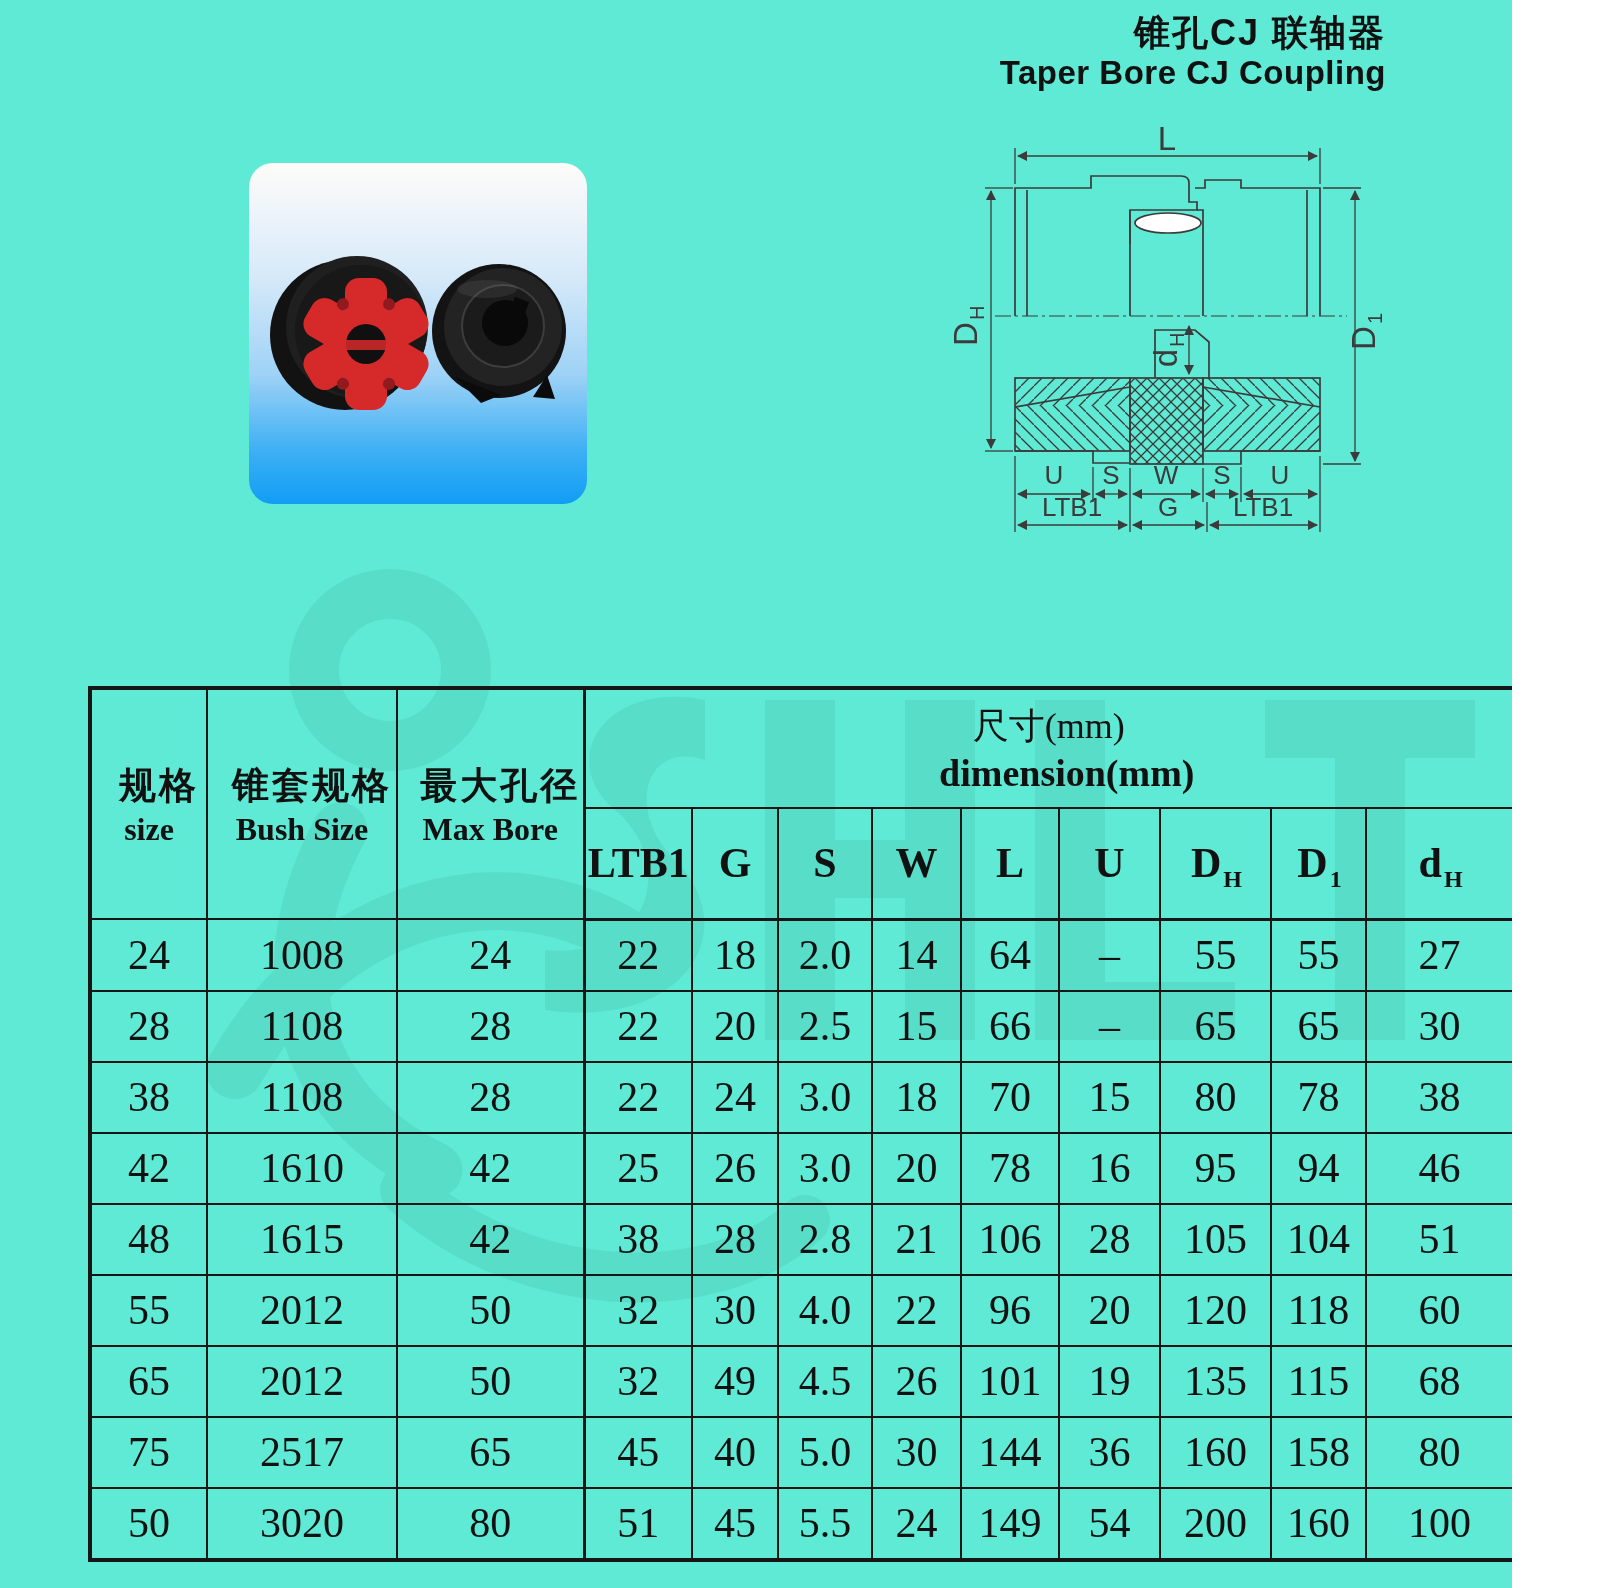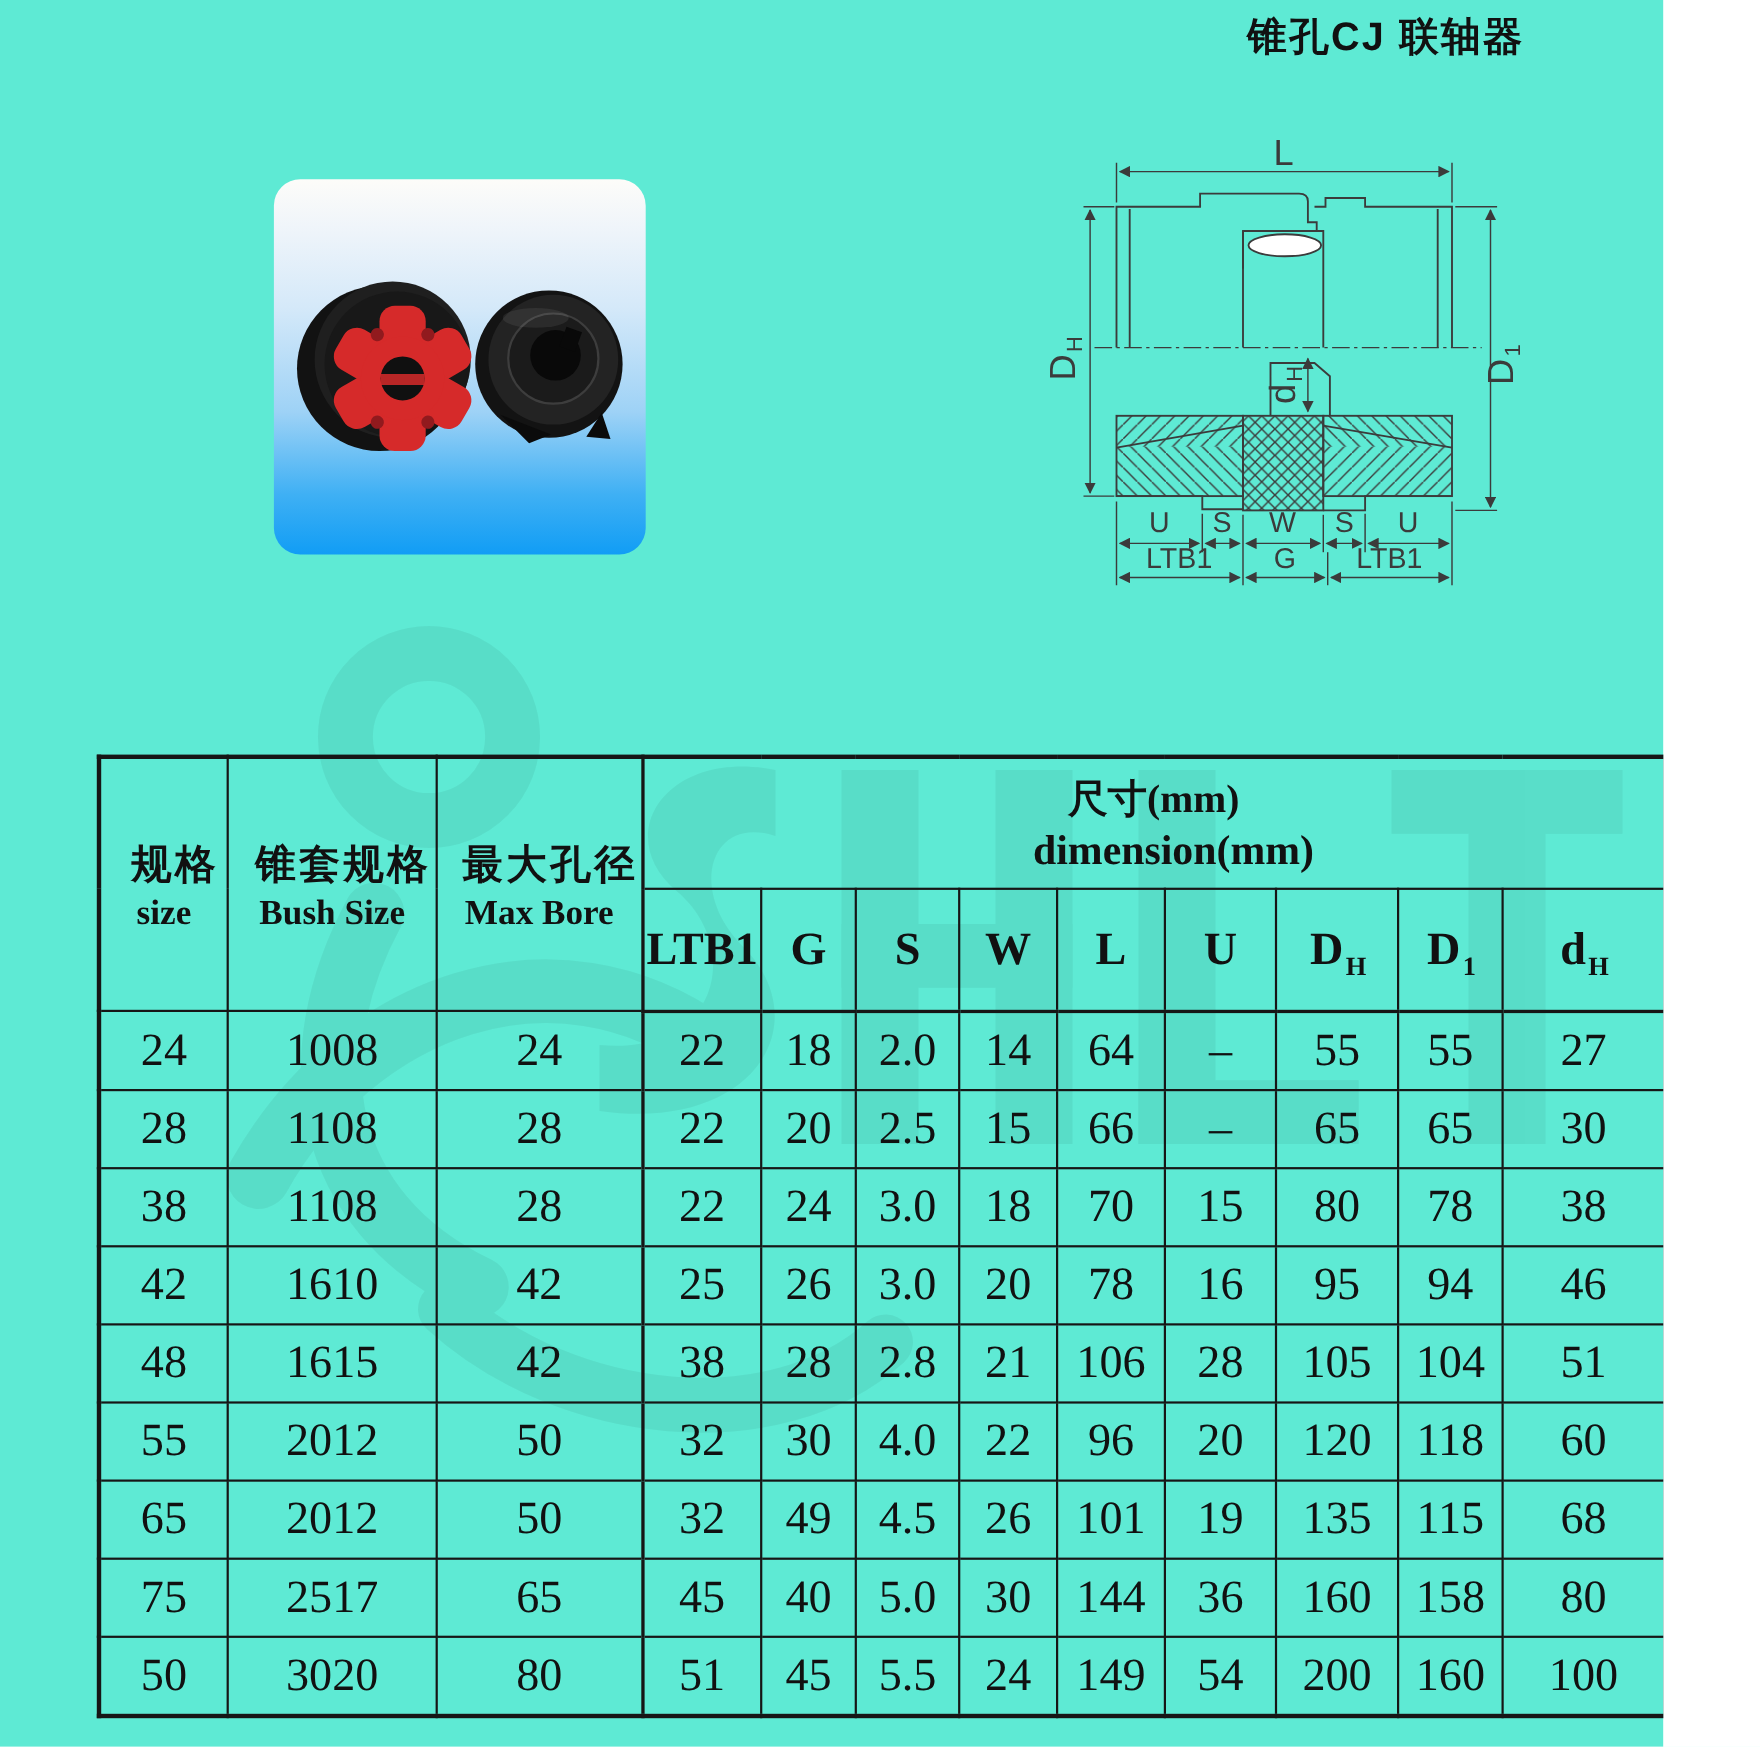--- a/index.html
+++ b/index.html
@@ -31,21 +31,21 @@
   
   .table-wrap{position:absolute;left:88px;top:686px;z-index:1;}
   table.spec{border-collapse:collapse;table-layout:fixed;width:1424px;background:transparent;}
   table.spec,table.spec th,table.spec td{border:2px solid #161616;}
   table.spec{border-width:4px;}
   table.spec th,table.spec td{text-align:center;vertical-align:middle;padding:0;background:transparent;}
   th.hdr3{height:228px;}
   .hdr-zh{font-size:37px;font-weight:bold;letter-spacing:3px;margin-left:20px;}
   .hdr-en{font-size:32px;font-weight:bold;}
   th.dim-group{height:114px;}
-  .dim-zh{font-size:36px;font-weight:bold;}
+  .dim-zh{font-size:36px;font-weight:normal;}
   .dim-en{font-size:38px;font-weight:bold;padding-left:36px;}
   tr.subrow th{height:106px;font-size:42px;font-weight:bold;border-bottom-width:3px;}
   tr.subrow th .sub{font-size:24px;position:relative;top:10px;left:2px;}
   tbody td{height:69px;font-size:42px;font-weight:normal;}
   .thick-left{border-left-width:3px !important;}
 </style>
 </head>
 <body>
 
 <div class="canvas">
@@ -65,20 +65,21 @@
       <rect x="950" y="170" width="70" height="340"></rect>
       <rect x="950" y="452" width="200" height="58"></rect>
       <rect x="1080" y="452" width="70" height="58"></rect>
       <rect x="1180" y="170" width="210" height="58"></rect>
       <rect x="1250" y="170" width="70" height="340"></rect>
     </g>
   </svg>
 
   <div class="title-block">
     <div class="title-zh">锥孔CJ 联轴器</div>
+    <div class="title-en">Taper Bore CJ Coupling</div>
   </div>
 
   <div class="photo">
     <svg width="338" height="341" viewBox="0 0 338 341" xmlns="http://www.w3.org/2000/svg">
 
       <circle cx="96" cy="172" r="75" fill="#121212"></circle>
       <circle cx="108" cy="164" r="71" fill="#1f1f1f"></circle>
       <circle cx="112" cy="168" r="66" fill="#181818"></circle>
       <g transform="translate(117,181)">
         <g fill="#d62a2a">

